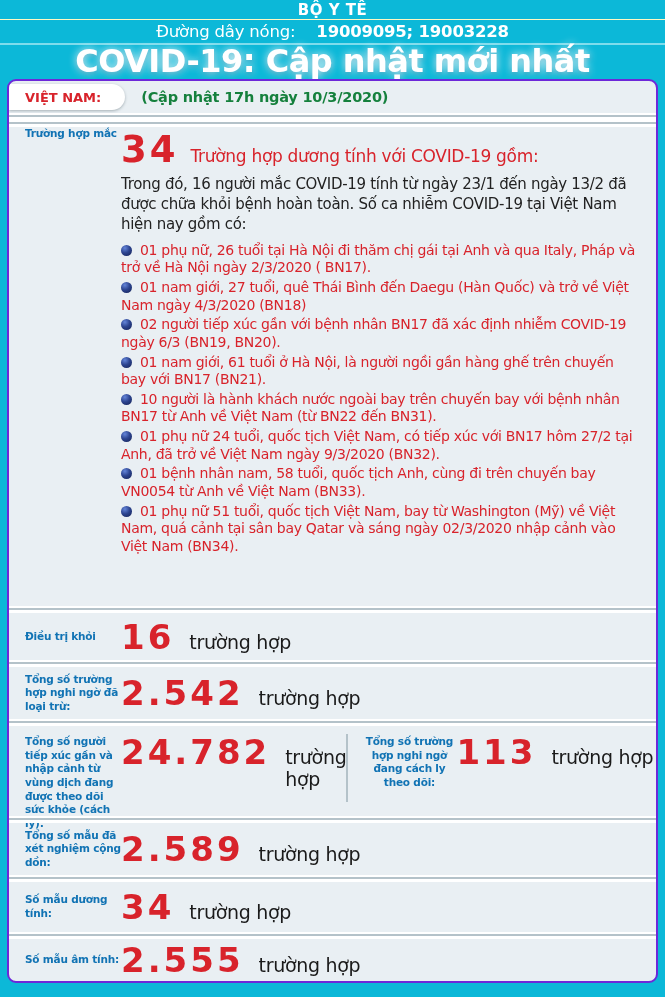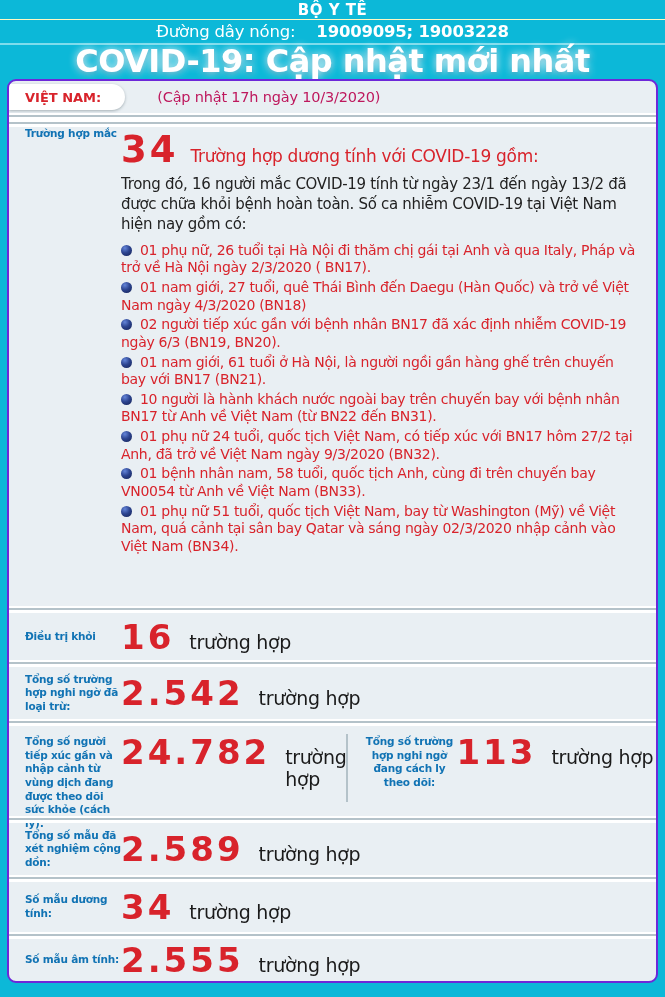--- a/index.html
+++ b/index.html
@@ -38,21 +38,21 @@
   .num{ color:#d8232b; font-weight:bold; font-size:34px; letter-spacing:3px; line-height:1; }
   .unit{ color:#1a1a1a; font-size:19px; letter-spacing:-.3px; }
   
   .badge{
     background:#fff; border-radius:0 13px 13px 0; height:26px;
     display:inline-flex; align-items:center; padding:0 24px 0 16px;
     color:#d8232b; font-weight:bold; font-size:13px;
     box-shadow:0 1px 3px rgba(40,60,70,.35);
   }
   .row-badge{ padding-left:0; }
-  .update{ margin-left:32px; color:#be185d; font-weight:normal; font-size:14.5px; letter-spacing:-.2px; }
+  .update{ margin-left:16px; color:#15803d; font-weight:bold; font-size:14.5px; letter-spacing:-.2px; }
   
   .row-cases{ flex:1 1 auto; min-height:0; align-items:stretch; }
   .row-cases .label{ }
   .cases-content{ flex:1; min-width:0; padding:4px 14px 0 0; overflow:hidden; }
   .cases-head{ display:flex; align-items:baseline; gap:12px; }
   .cases-head .num{ font-size:37px; }
   .subtitle{ color:#d8232b; font-weight:normal; font-size:17px; letter-spacing:-.3px; }
   .summary{ color:#222; font-size:15px; line-height:1.33; letter-spacing:-.3px; margin:7px 0 7px; }
   .case-item{ color:#d8232b; font-size:14px; line-height:1.26; letter-spacing:-.3px; margin-bottom:2px; }
   .dot{

